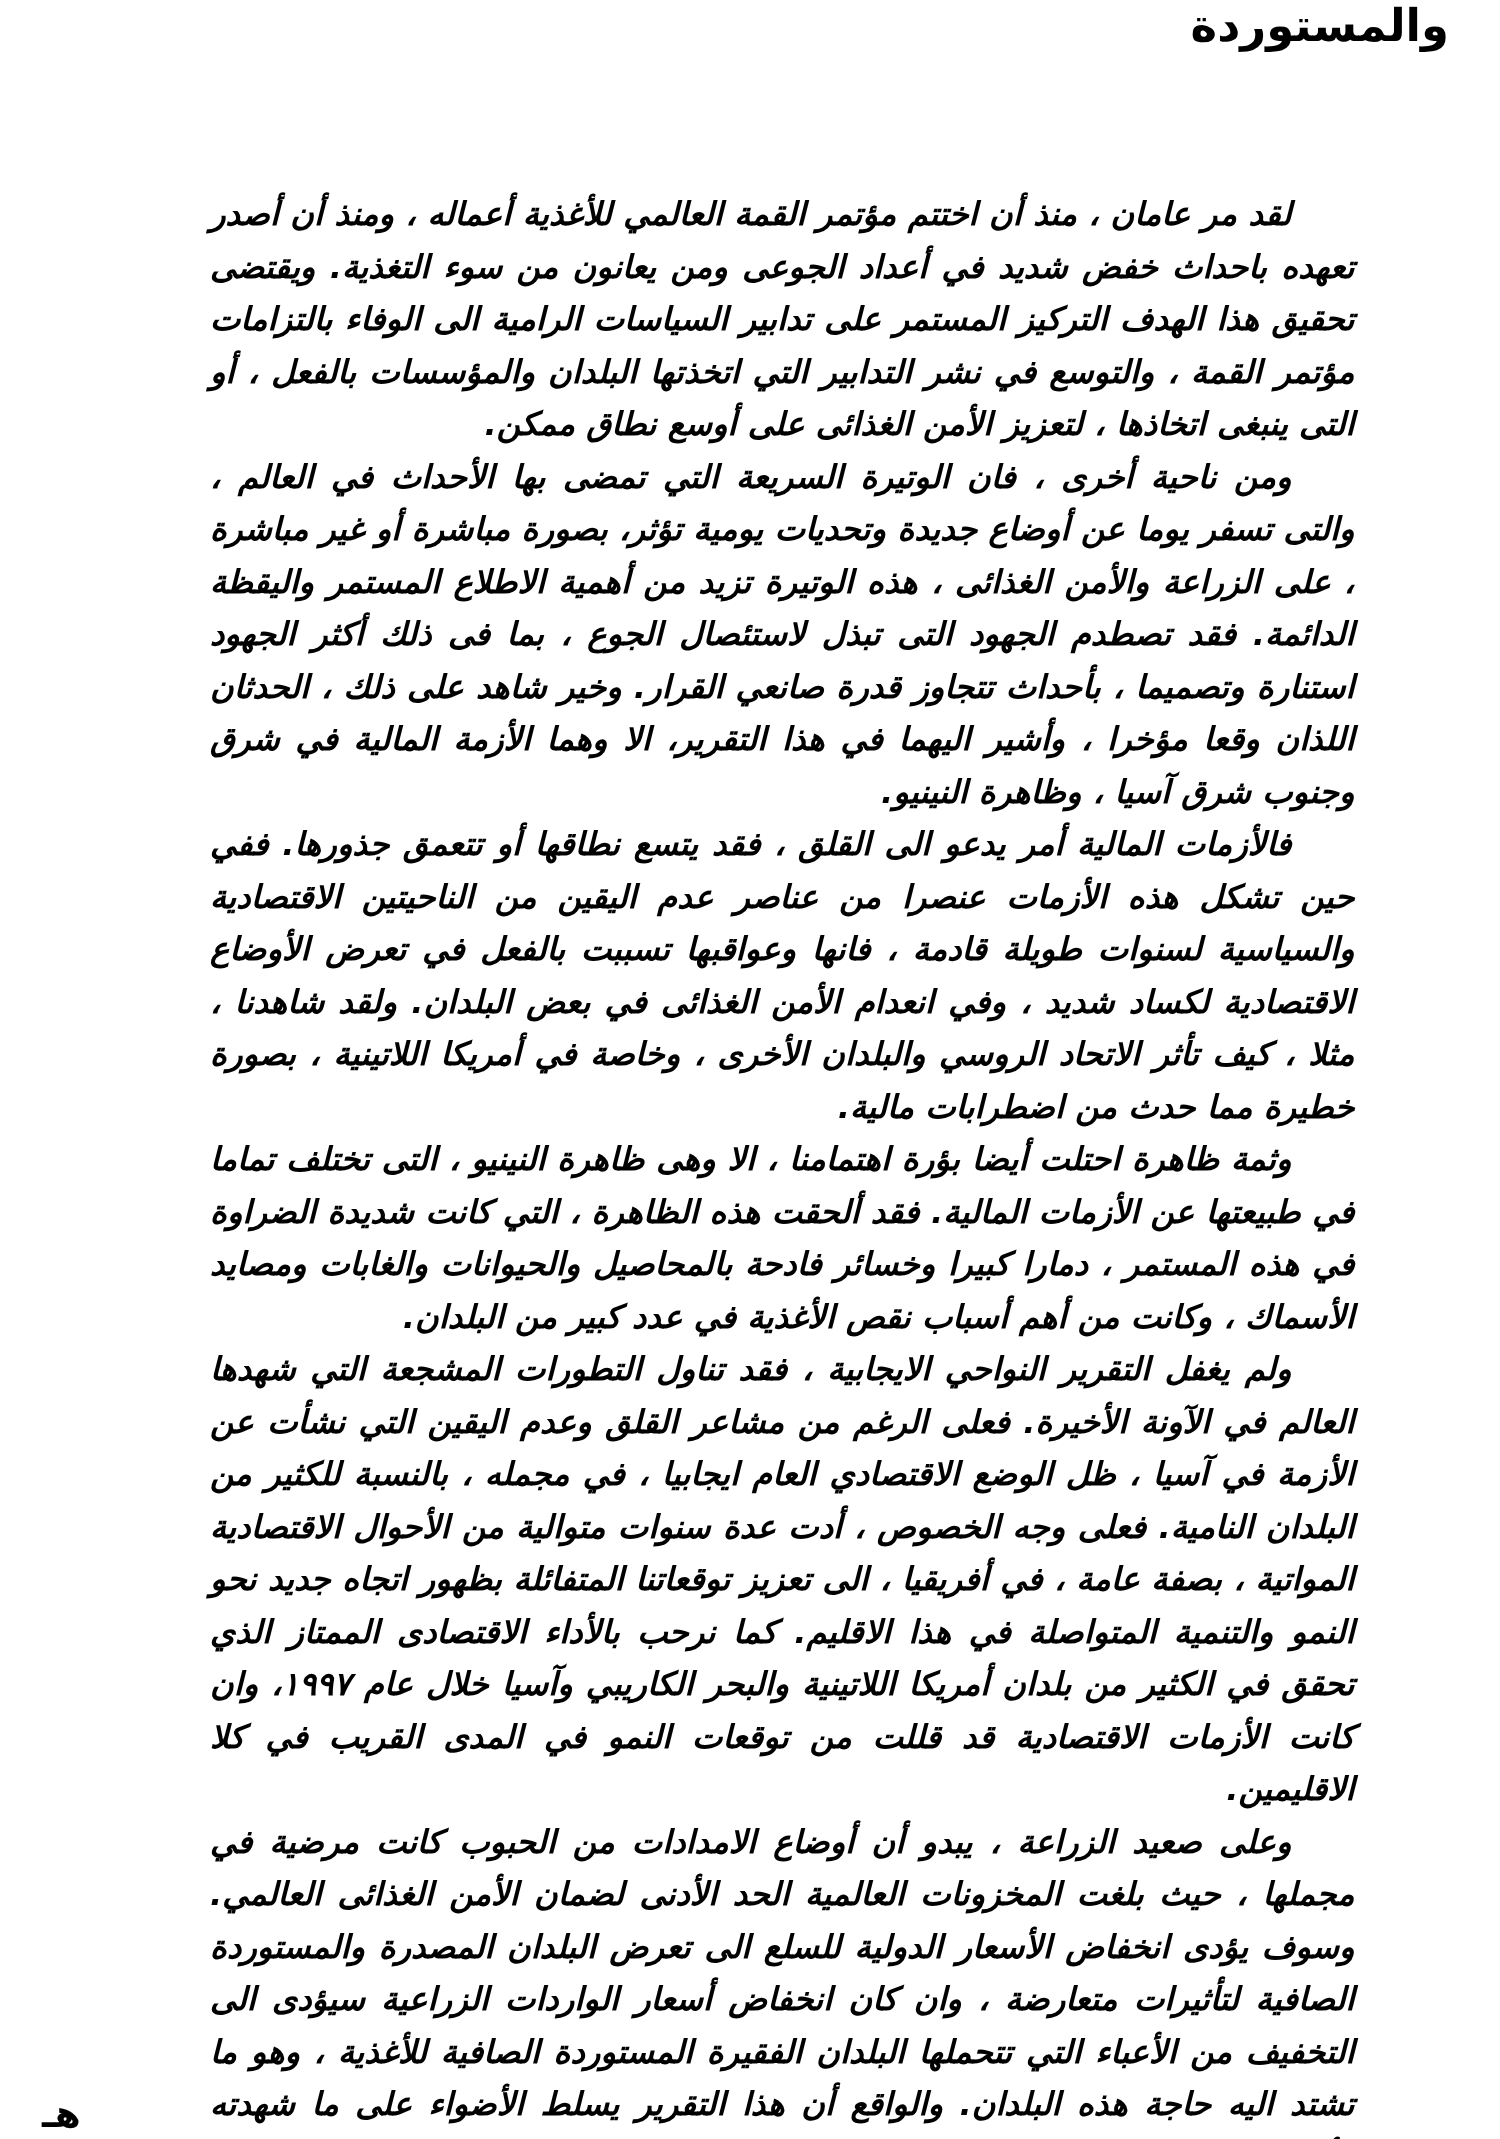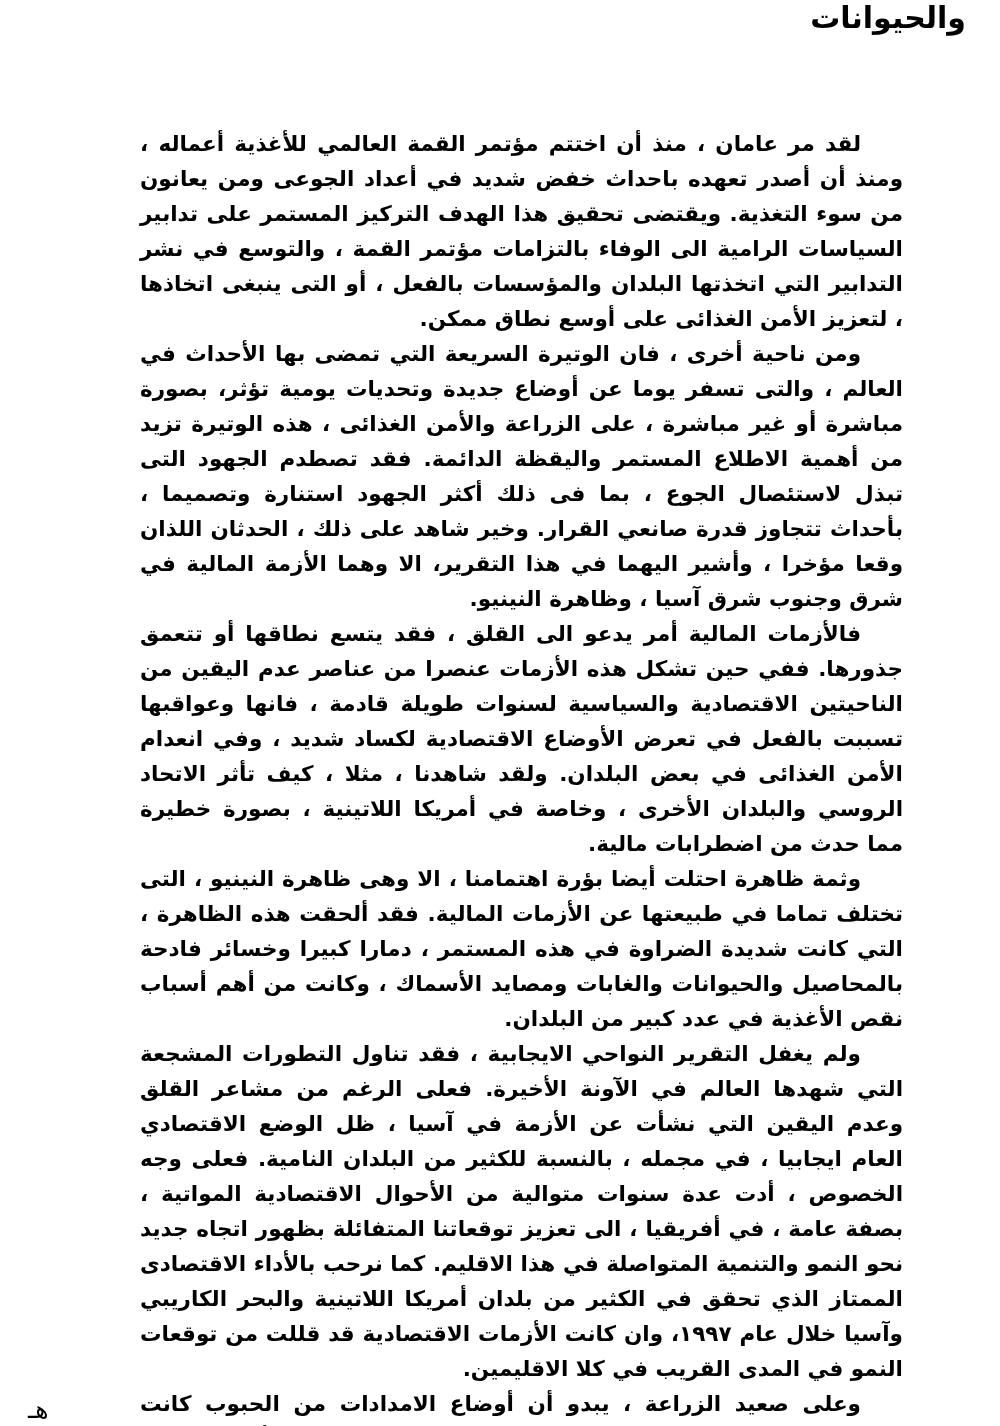--- a/index.html
+++ b/index.html
@@ -38,37 +38,38 @@
     text-justify: inter-word;
     font-size: 21.5px;
     font-weight: bold;
     line-height: 35px;
     color: #000000;
   }
   .body-text p {
     margin: 0;
     padding: 0;
     text-indent: 42px;
+    font-style: italic;
   }
   .footer-mark {
     position: absolute;
     left: 28px;
     bottom: 2px;
     direction: rtl;
     font-size: 25px;
-    font-weight: normal;
+    font-weight: bold;
     color: #000000;
   }
 </style>
 </head>
 <body>
 
 <div class="page">
 
-  <div class="doc-title">والحيوانات</div>
+  <div class="doc-title">والمستوردة</div>
 
   <div class="body-text">
     <p>لقد مر عامان ، منذ أن اختتم مؤتمر القمة العالمي للأغذية أعماله ، ومنذ أن أصدر تعهده باحداث خفض شديد في أعداد الجوعى ومن يعانون من سوء التغذية. ويقتضى تحقيق هذا الهدف التركيز المستمر على تدابير السياسات الرامية الى الوفاء بالتزامات مؤتمر القمة ، والتوسع في نشر التدابير التي اتخذتها البلدان والمؤسسات بالفعل ، أو التى ينبغى اتخاذها ، لتعزيز الأمن الغذائى على أوسع نطاق ممكن.</p>
     <p>ومن ناحية أخرى ، فان الوتيرة السريعة التي تمضى بها الأحداث في العالم ، والتى تسفر يوما عن أوضاع جديدة وتحديات يومية تؤثر، بصورة مباشرة أو غير مباشرة ، على الزراعة والأمن الغذائى ، هذه الوتيرة تزيد من أهمية الاطلاع المستمر واليقظة الدائمة. فقد تصطدم الجهود التى تبذل لاستئصال الجوع ، بما فى ذلك أكثر الجهود استنارة وتصميما ، بأحداث تتجاوز قدرة صانعي القرار. وخير شاهد على ذلك ، الحدثان اللذان وقعا مؤخرا ، وأشير اليهما في هذا التقرير، الا وهما الأزمة المالية في شرق وجنوب شرق آسيا ، وظاهرة النينيو.</p>
     <p>فالأزمات المالية أمر يدعو الى القلق ، فقد يتسع نطاقها أو تتعمق جذورها. ففي حين تشكل هذه الأزمات عنصرا من عناصر عدم اليقين من الناحيتين الاقتصادية والسياسية لسنوات طويلة قادمة ، فانها وعواقبها تسببت بالفعل في تعرض الأوضاع الاقتصادية لكساد شديد ، وفي انعدام الأمن الغذائى في بعض البلدان. ولقد شاهدنا ، مثلا ، كيف تأثر الاتحاد الروسي والبلدان الأخرى ، وخاصة في أمريكا اللاتينية ، بصورة خطيرة مما حدث من اضطرابات مالية.</p>
     <p>وثمة ظاهرة احتلت أيضا بؤرة اهتمامنا ، الا وهى ظاهرة النينيو ، التى تختلف تماما في طبيعتها عن الأزمات المالية. فقد ألحقت هذه الظاهرة ، التي كانت شديدة الضراوة في هذه المستمر ، دمارا كبيرا وخسائر فادحة بالمحاصيل والحيوانات والغابات ومصايد الأسماك ، وكانت من أهم أسباب نقص الأغذية في عدد كبير من البلدان.</p>
     <p>ولم يغفل التقرير النواحي الايجابية ، فقد تناول التطورات المشجعة التي شهدها العالم في الآونة الأخيرة. فعلى الرغم من مشاعر القلق وعدم اليقين التي نشأت عن الأزمة في آسيا ، ظل الوضع الاقتصادي العام ايجابيا ، في مجمله ، بالنسبة للكثير من البلدان النامية. فعلى وجه الخصوص ، أدت عدة سنوات متوالية من الأحوال الاقتصادية المواتية ، بصفة عامة ، في أفريقيا ، الى تعزيز توقعاتنا المتفائلة بظهور اتجاه جديد نحو النمو والتنمية المتواصلة في هذا الاقليم. كما نرحب بالأداء الاقتصادى الممتاز الذي تحقق في الكثير من بلدان أمريكا اللاتينية والبحر الكاريبي وآسيا خلال عام ١٩٩٧، وان كانت الأزمات الاقتصادية قد قللت من توقعات النمو في المدى القريب في كلا الاقليمين.</p>
     <p>وعلى صعيد الزراعة ، يبدو أن أوضاع الامدادات من الحبوب كانت مرضية في مجملها ، حيث بلغت المخزونات العالمية الحد الأدنى لضمان الأمن الغذائى العالمي. وسوف يؤدى انخفاض الأسعار الدولية للسلع الى تعرض البلدان المصدرة والمستوردة الصافية لتأثيرات متعارضة ، وان كان انخفاض أسعار الواردات الزراعية سيؤدى الى التخفيف من الأعباء التي تتحملها البلدان الفقيرة المستوردة الصافية للأغذية ، وهو ما تشتد اليه حاجة هذه البلدان. والواقع أن هذا التقرير يسلط الأضواء على ما شهدته الأوضاع الاقتصادية وتوقعاتها من تحسن كبير في</p>
   </div>
 

